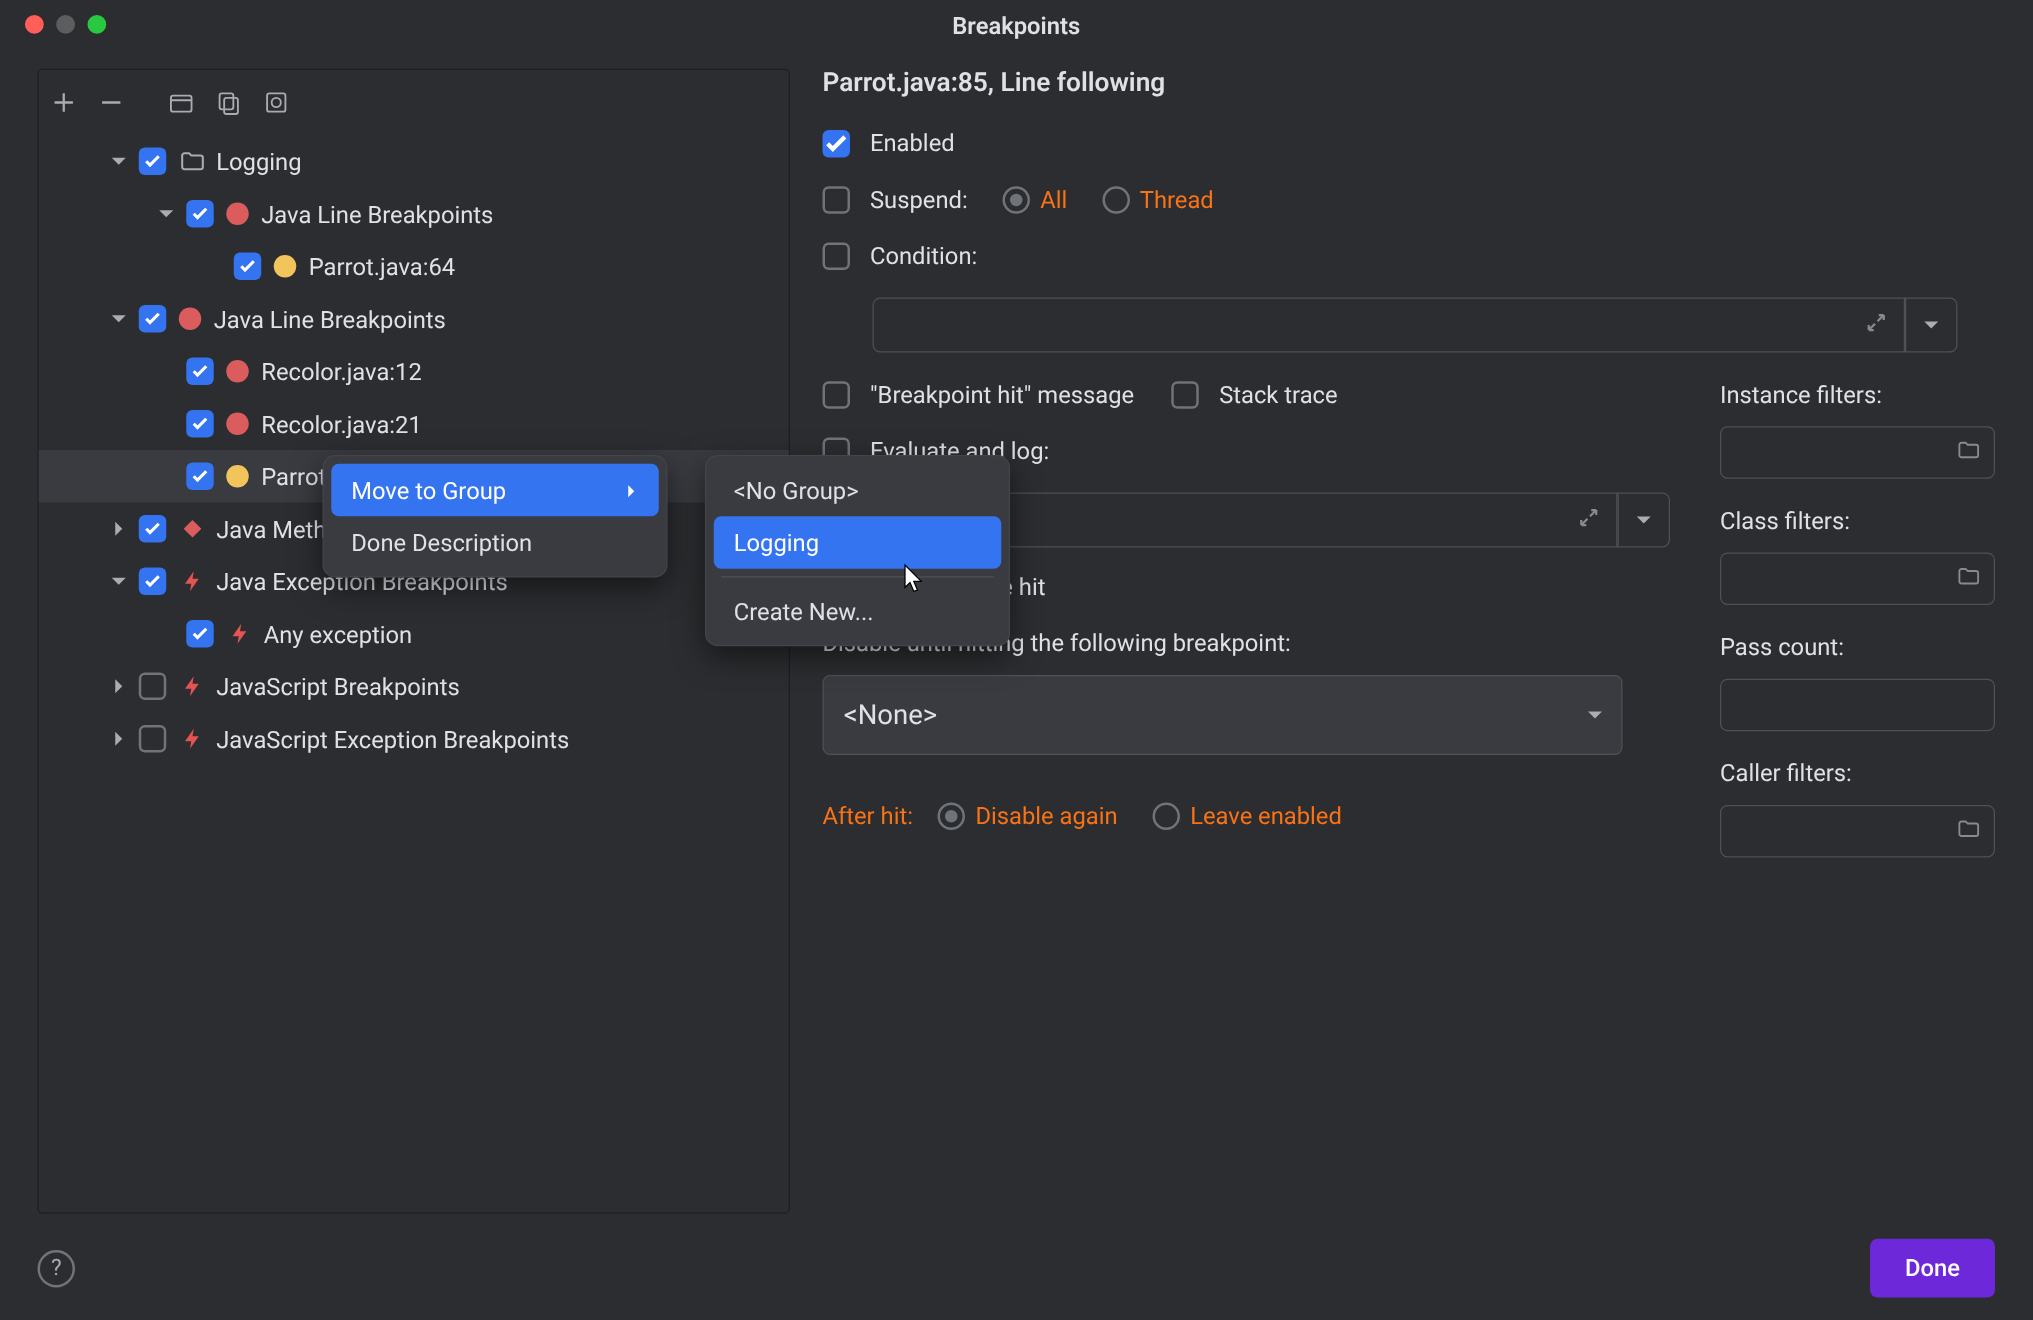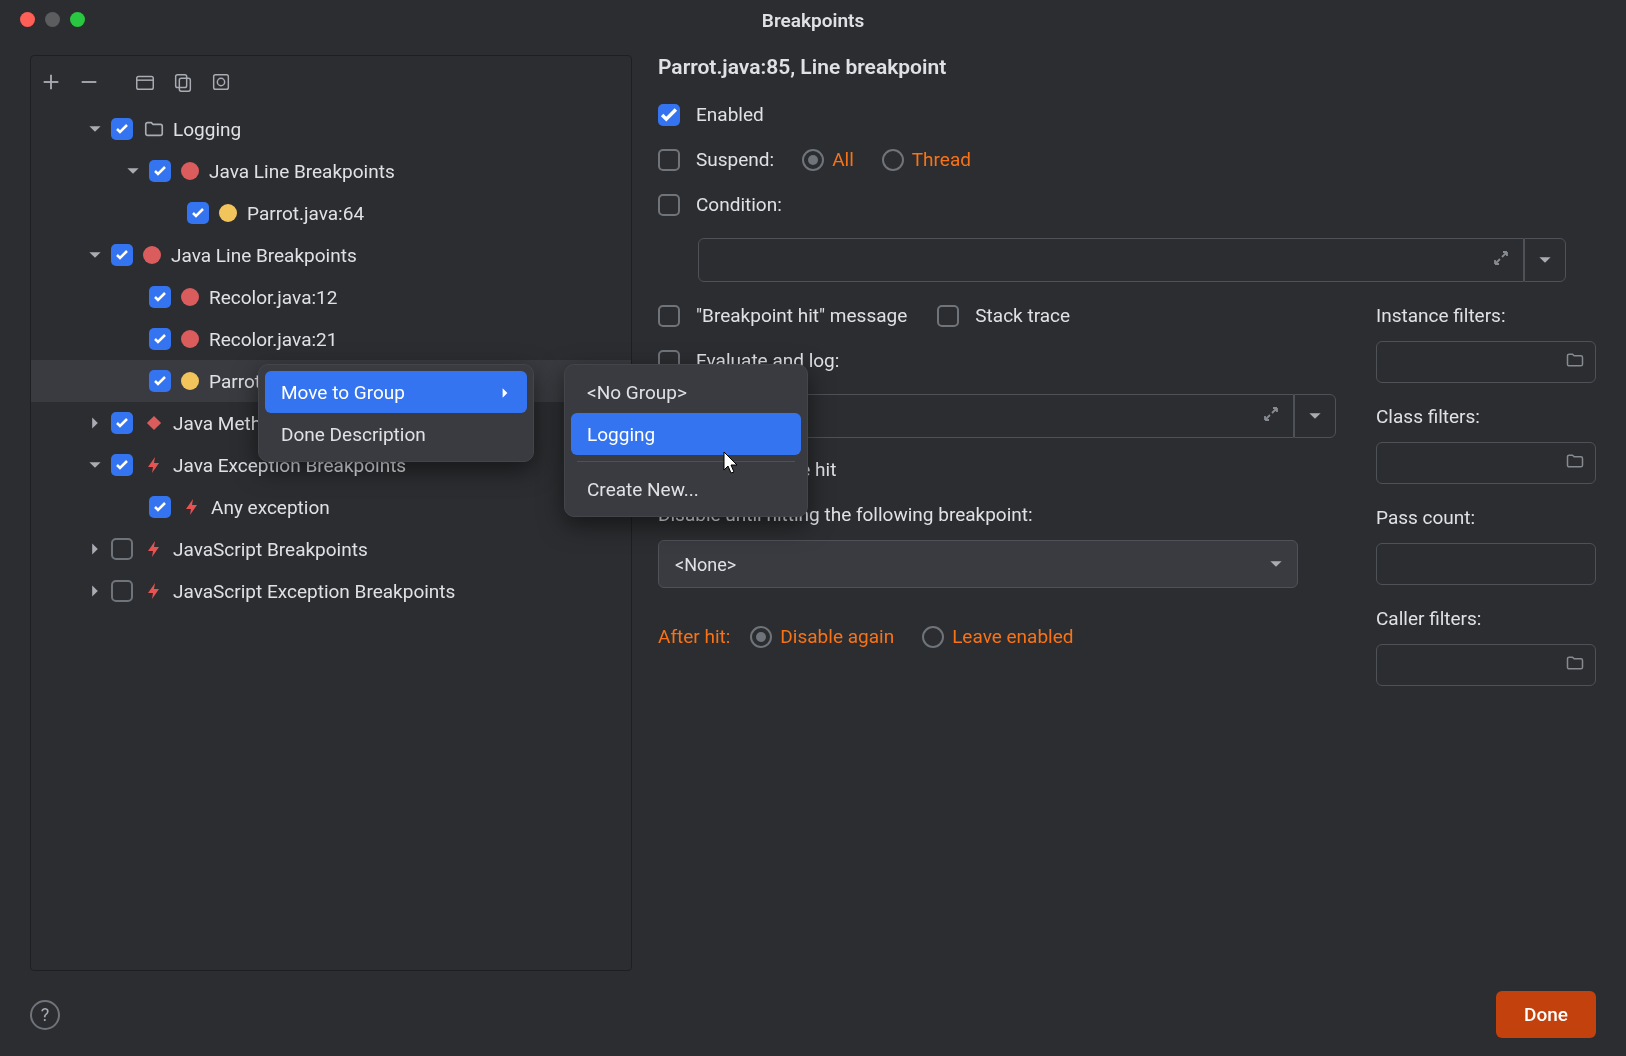--- a/index.html
+++ b/index.html
@@ -142,37 +142,37 @@
   .right-col { width:220px; }
 
   .filter-row { display:flex; align-items:center; margin-bottom:14px; font-size:19px; color:#dfe1e5; }
   .filter-input {
     height:42px; border:1px solid #4e5157; border-radius:6px; width:220px;
     margin-bottom:22px; display:flex; align-items:center; justify-content:flex-end; padding-right:10px;
   }
   .filter-input .folder { color:#868a91; }
 
   .select-box {
-    height:48px; background:#393b40; border:1px solid #4e5157; border-radius:6px;
-    display:flex; align-items:center; padding:0 16px; color:#dfe1e5; font-size:18px;
+    height:64px; background:#393b40; border:1px solid #4e5157; border-radius:6px;
+    display:flex; align-items:center; padding:0 16px; color:#dfe1e5; font-size:22px;
     max-width:640px; position:relative;
   }
   .select-box .caret-dn { position:absolute; right:14px; color:#a9acb3; }
 
   
   .bottom {
     position:absolute; bottom:18px; left:0; right:0;
     display:flex; align-items:center; padding:0 30px;
   }
   .help {
     width:30px; height:30px; border:2px solid #6f737a; border-radius:50%;
     display:flex; align-items:center; justify-content:center; color:#a9acb3; font-size:18px;
   }
   .done-btn {
-    margin-left:auto; background:#c2410c; color:#fff; font-size:19px; font-weight:500;
+    margin-left:auto; background:#6d28d9; color:#fff; font-size:19px; font-weight:500;
     padding:12px 28px; border-radius:6px; cursor:pointer;
   }
 
   
   .ctx-menu {
     position:absolute; background:#393b40; border:1px solid #43454a; border-radius:10px;
     padding:6px 6px; box-shadow:0 8px 24px rgba(0,0,0,0.5);
     z-index:50;
   }
   .ctx-item {
@@ -415,21 +415,21 @@
             <svg viewBox="0 0 20 20" fill="#e55353">
               <path d="M11 2L4 12h5l-1 6 7-10h-5l1-6z"></path>
             </svg>
           </span>
         <span class="label">JavaScript Exception Breakpoints</span>
       </div>
     </div>
   </div>
 
   <div class="right-panel">
-    <div class="detail-title">Parrot.java:85, Line breakpoint</div>
+    <div class="detail-title">Parrot.java:85, Line following</div>
 
     <div class="form-row">
       <span class="chkbox checked">
           <svg viewBox="0 0 16 16" fill="none" stroke="#fff" stroke-width="2.5">
             <path d="M3 8l3 3 7-7"></path>
           </svg>
         </span>
       <span>Enabled</span>
     </div>
 

